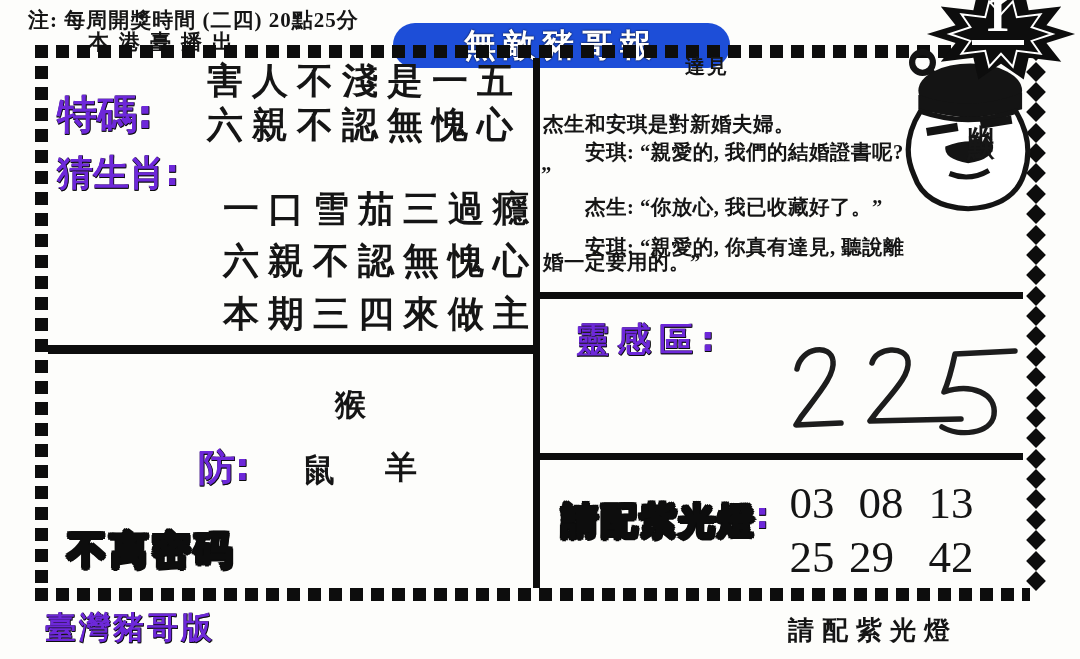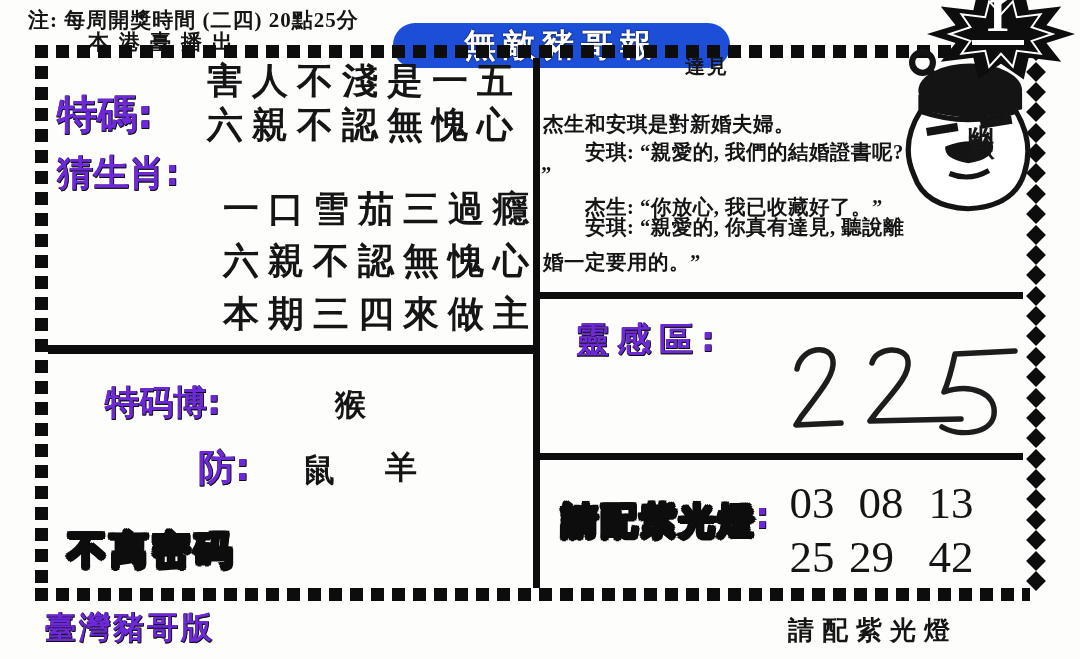--- a/index.html
+++ b/index.html
@@ -126,33 +126,32 @@
     <div class="abs solid hdiv-r2"></div>
 
     <div class="abs heavy" style="left:22px; top:42px; font-size:40px;">特碼:</div>
     <div class="abs heavy" style="left:22px; top:104px; font-size:36px;">猜生肖:</div>
     <div class="abs verse" style="left:172px; top:12px;">害人不淺是一五</div>
     <div class="abs verse" style="left:172px; top:56px;">六親不認無愧心</div>
     <div class="abs verse" style="left:188px; top:140px;">一口雪茄三過癮</div>
     <div class="abs verse" style="left:188px; top:192px;">六親不認無愧心</div>
     <div class="abs verse" style="left:188px; top:245px;">本期三四來做主</div>
 
-    <div class="abs heavy" style="left:70px; top:335px; font-size:34px;">特码博:</div>
     <div class="abs" style="left:300px; top:339px; font-size:31px; font-weight:700;">猴</div>
     <div class="abs heavy" style="left:163px; top:398px; font-size:37px;">防:</div>
     <div class="abs" style="left:268px; top:404px; font-size:32px; font-weight:700;">鼠</div>
     <div class="abs" style="left:350px; top:401px; font-size:32px; font-weight:700;">羊</div>
     <div class="abs bubble" style="left:33px; top:480px; font-size:38px; letter-spacing:4px;">不离密码</div>
 
     <div class="abs" style="left:650px; top:8px; font-size:20px; font-weight:700; letter-spacing:2px;">達見</div>
     <div class="abs joke" style="left:508px; top:65px;">杰生和安琪是對新婚夫婦。</div>
     <div class="abs joke" style="left:550px; top:93px;">安琪: “親愛的, 我們的結婚證書呢?</div>
     <div class="abs joke" style="left:506px; top:118px;">”</div>
     <div class="abs joke" style="left:550px; top:148px;">杰生: “你放心, 我已收藏好了。”</div>
-    <div class="abs joke" style="left:550px; top:168px;">安琪: “親愛的, 你真有達見, 聽說離</div>
+    <div class="abs joke" style="left:550px; top:188px;">安琪: “親愛的, 你真有達見, 聽說離</div>
     <div class="abs joke" style="left:508px; top:203px;">婚一定要用的。”</div>
 
     <svg class="abs" style="left:856px; top:4px;" width="146" height="166" viewBox="0 0 140 160">
       <circle cx="30" cy="13" r="10" fill="none" stroke="#141414" stroke-width="6"></circle>
       <path d="M36,20 Q44,30 56,32" fill="none" stroke="#141414" stroke-width="7"></path>
       <ellipse cx="76" cy="40" rx="50" ry="26" fill="#141414"></ellipse>
       <path d="M26,44 Q76,62 126,42 L126,58 Q76,72 26,58 Z" fill="#141414"></path>
       <path d="M28,60 Q8,92 22,122 Q32,152 74,154 Q118,152 128,120 Q138,90 120,60 Q74,76 28,60 Z" fill="#fff" stroke="#141414" stroke-width="5"></path>
       <path d="M34,80 L64,75" stroke="#141414" stroke-width="8" fill="none"></path>
       <path d="M86,73 L116,68" stroke="#141414" stroke-width="8" fill="none"></path>

